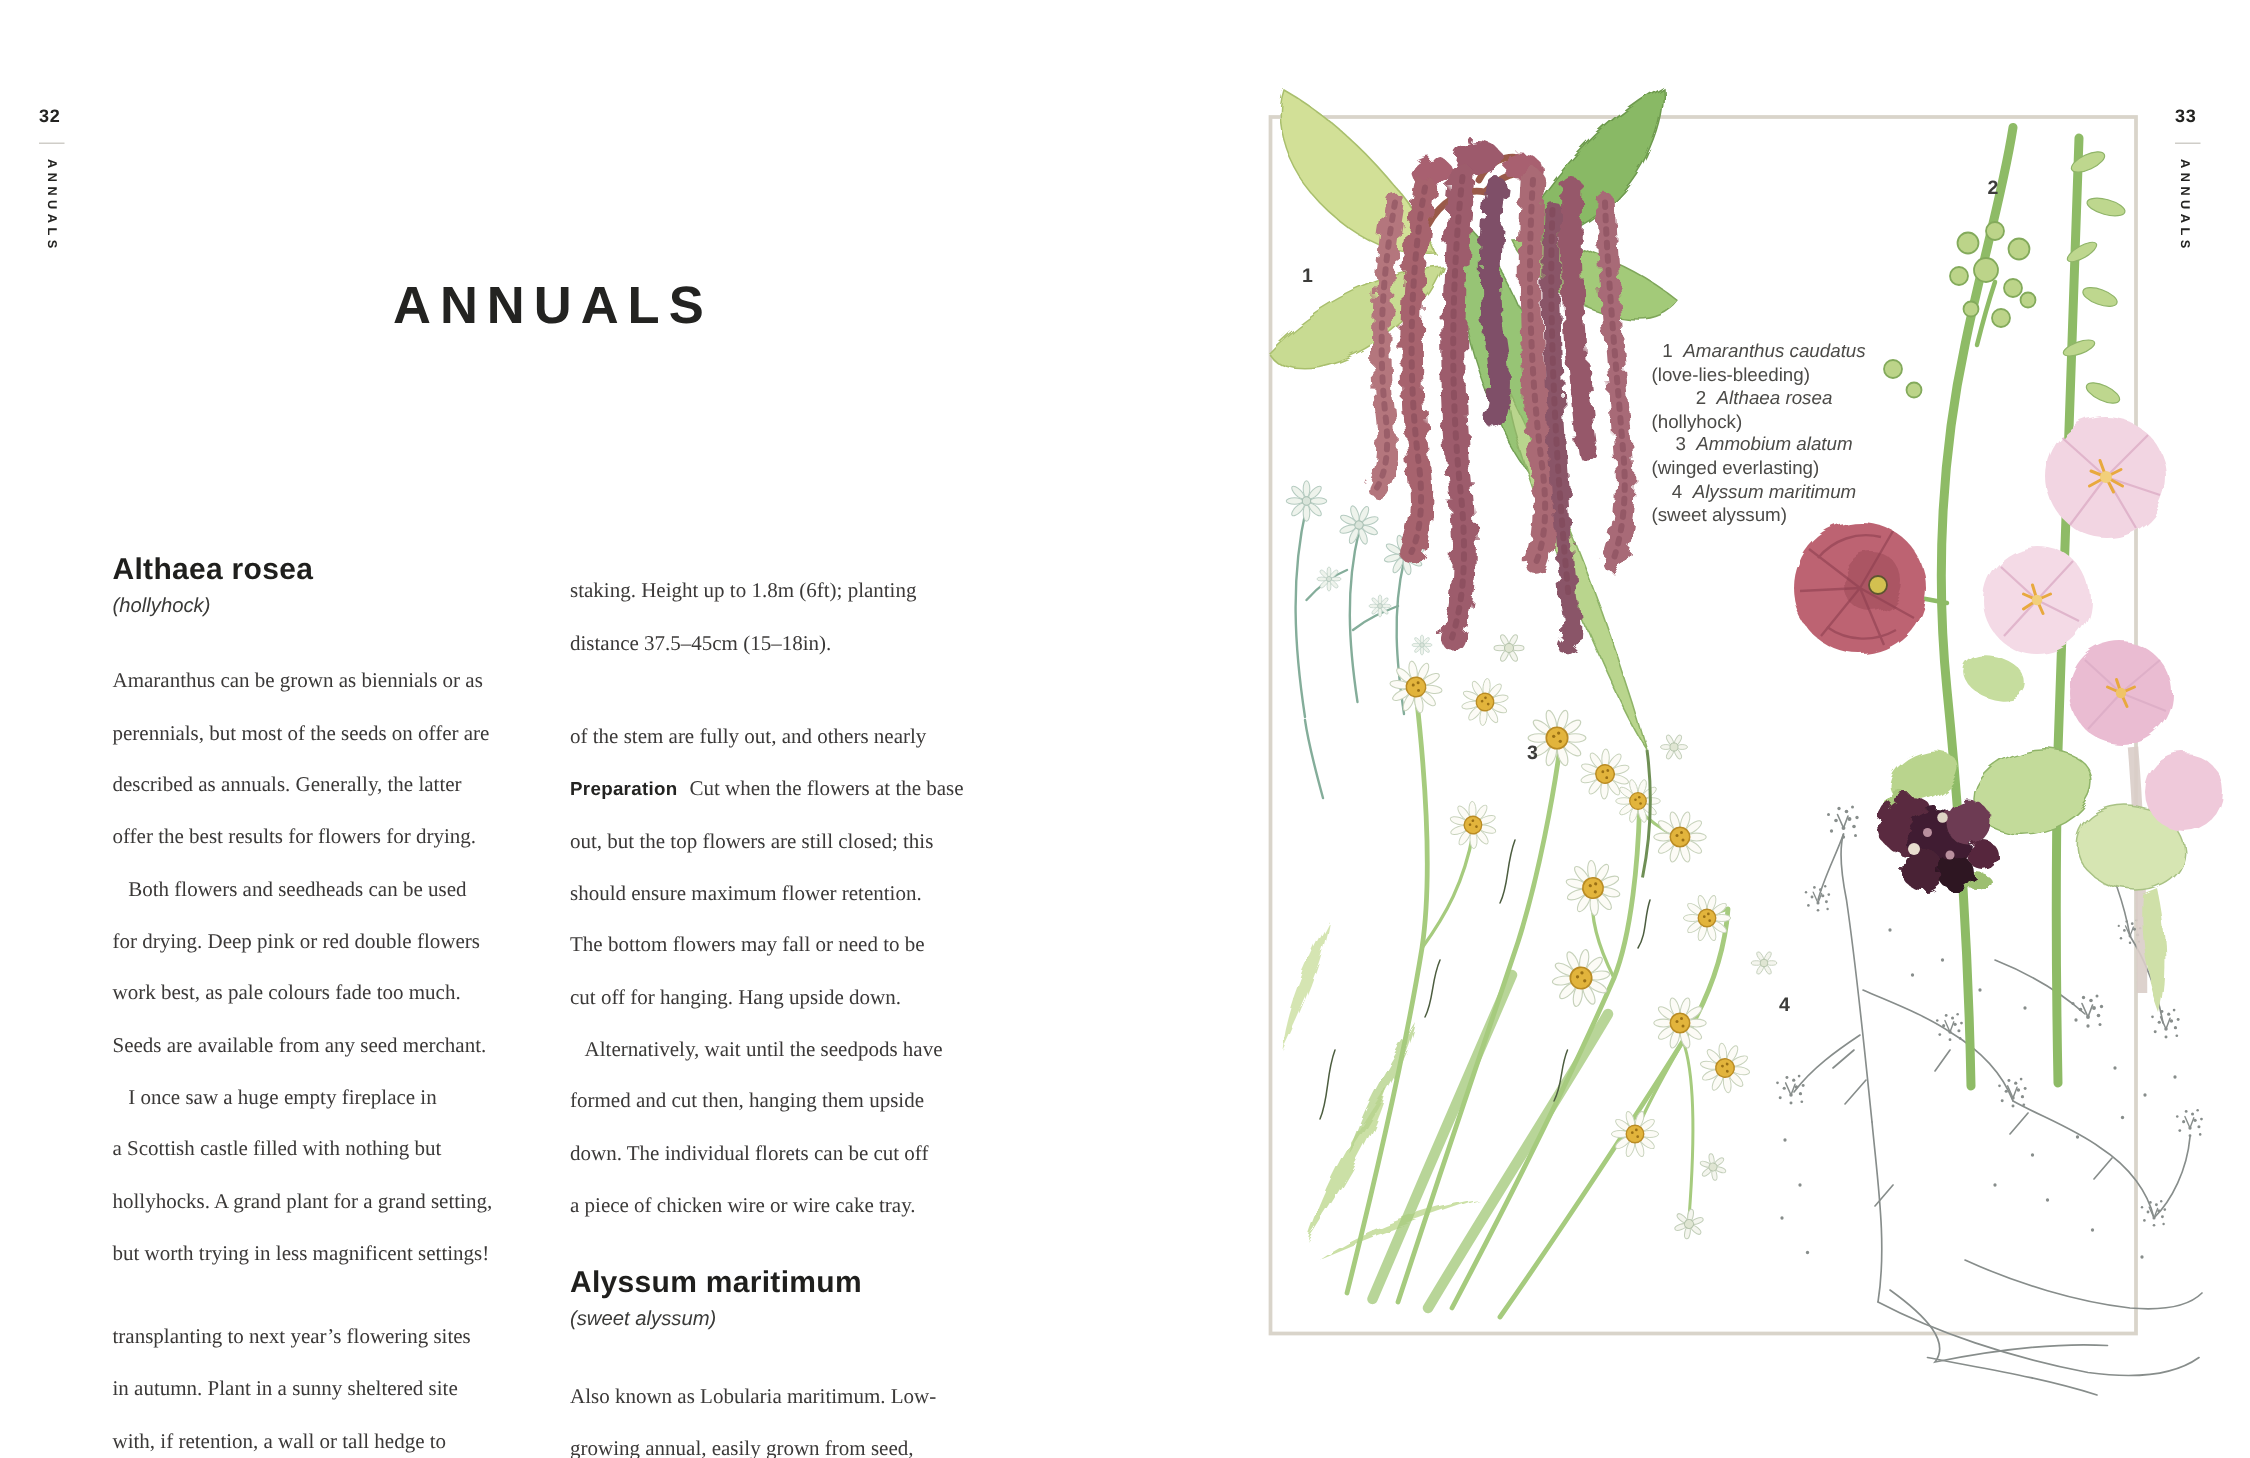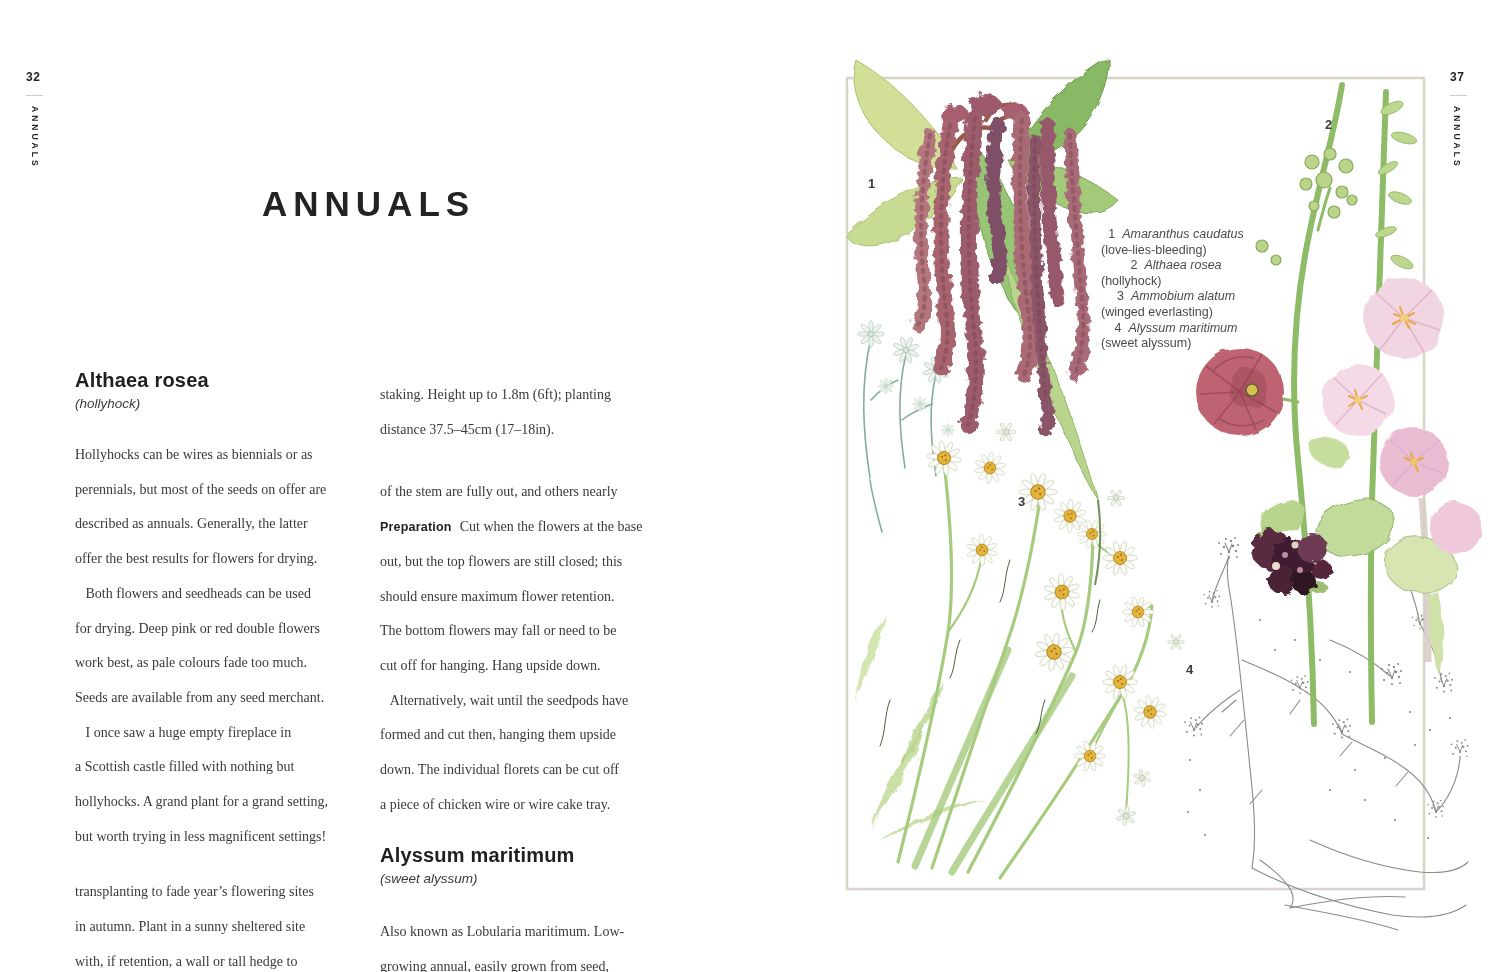--- a/index.html
+++ b/index.html
@@ -43,45 +43,45 @@
   <div class="page-num" style="left:26px;top:70px">32</div>
   <div class="folio-rule" style="left:26px;top:95px"></div>
   <div class="side-label" style="left:30px;top:106px">ANNUALS</div>
   <div class="main-title">ANNUALS</div>
 
   <div class="col" style="left:75px;top:367px">
       <div class="species-heading">Althaea rosea</div>
       <div class="species-sub">(hollyhock)</div>
       <div class="vspace" style="height: 18px;"></div>
       <div class="para">
-        <div class="t-line">Hollyhocks can be wires as biennials or as</div>
+        <div class="t-line">Amaranthus can be grown as biennials or as</div>
         <div class="t-line">perennials, but most of the seeds on offer are</div>
         <div class="t-line">described as annuals. Generally, the latter</div>
         <div class="t-line">offer the best results for flowers for drying.</div>
         <div class="t-line">   Both flowers and seedheads can be used</div>
         <div class="t-line">for drying. Deep pink or red double flowers</div>
         <div class="t-line">work best, as pale colours fade too much.</div>
         <div class="t-line">Seeds are available from any seed merchant.</div>
         <div class="t-line">   I once saw a huge empty fireplace in</div>
         <div class="t-line">a Scottish castle filled with nothing but</div>
         <div class="t-line">hollyhocks. A grand plant for a grand setting,</div>
         <div class="t-line">but worth trying in less magnificent settings!</div>
       </div>
       <div class="vspace" style="height: 21px;"></div>
       <div class="para">
-        <div class="t-line">transplanting to fade year’s flowering sites</div>
+        <div class="t-line">transplanting to next year’s flowering sites</div>
         <div class="t-line">in autumn. Plant in a sunny sheltered site</div>
         <div class="t-line">with, if retention, a wall or tall hedge to</div>
         <div class="t-line">lend support; plants might otherwise need</div>
       </div>
     </div>
   <div class="col" style="left:380px;top:370px">
       <div class="para">
         <div class="t-line">staking. Height up to 1.8m (6ft); planting</div>
-        <div class="t-line">distance 37.5–45cm (17–18in).</div>
+        <div class="t-line">distance 37.5–45cm (15–18in).</div>
       </div>
       <div class="vspace" style="height: 28px;"></div>
       <div class="para">
         <div class="t-line">of the stem are fully out, and others nearly</div>
         <div class="t-line"><span class="runin-label">Preparation</span>Cut when the flowers at the base</div>
         <div class="t-line">out, but the top flowers are still closed; this</div>
         <div class="t-line">should ensure maximum flower retention.</div>
         <div class="t-line">The bottom flowers may fall or need to be</div>
         <div class="t-line">cut off for hanging. Hang upside down.</div>
         <div class="t-line">   Alternatively, wait until the seedpods have</div>
@@ -92,21 +92,21 @@
       <div class="vspace" style="height: 28px;"></div>
       <div class="species-heading">Alyssum maritimum</div>
       <div class="species-sub">(sweet alyssum)</div>
       <div class="vspace" style="height: 20px;"></div>
       <div class="para">
         <div class="t-line">Also known as Lobularia maritimum. Low-</div>
         <div class="t-line">growing annual, easily grown from seed,</div>
       </div>
     </div>
 
-  <div class="page-num" style="left:1450px;top:70px">37</div>
+  <div class="page-num" style="left:1450px;top:70px">33</div>
   <div class="folio-rule" style="left:1450px;top:95px"></div>
   <div class="side-label" style="left:1452px;top:106px">ANNUALS</div>
 
   <svg class="plate-svg" viewBox="750 0 750 972">
     <defs>
       <filter id="wc" x="-20%" y="-20%" width="140%" height="140%">
         <feTurbulence type="fractalNoise" baseFrequency="0.05" numOctaves="2" seed="4" result="n"></feTurbulence>
         <feGaussianBlur in="SourceGraphic" stdDeviation="0.5" result="b"></feGaussianBlur>
         <feDisplacementMap in="b" in2="n" scale="8"></feDisplacementMap>
       </filter>

